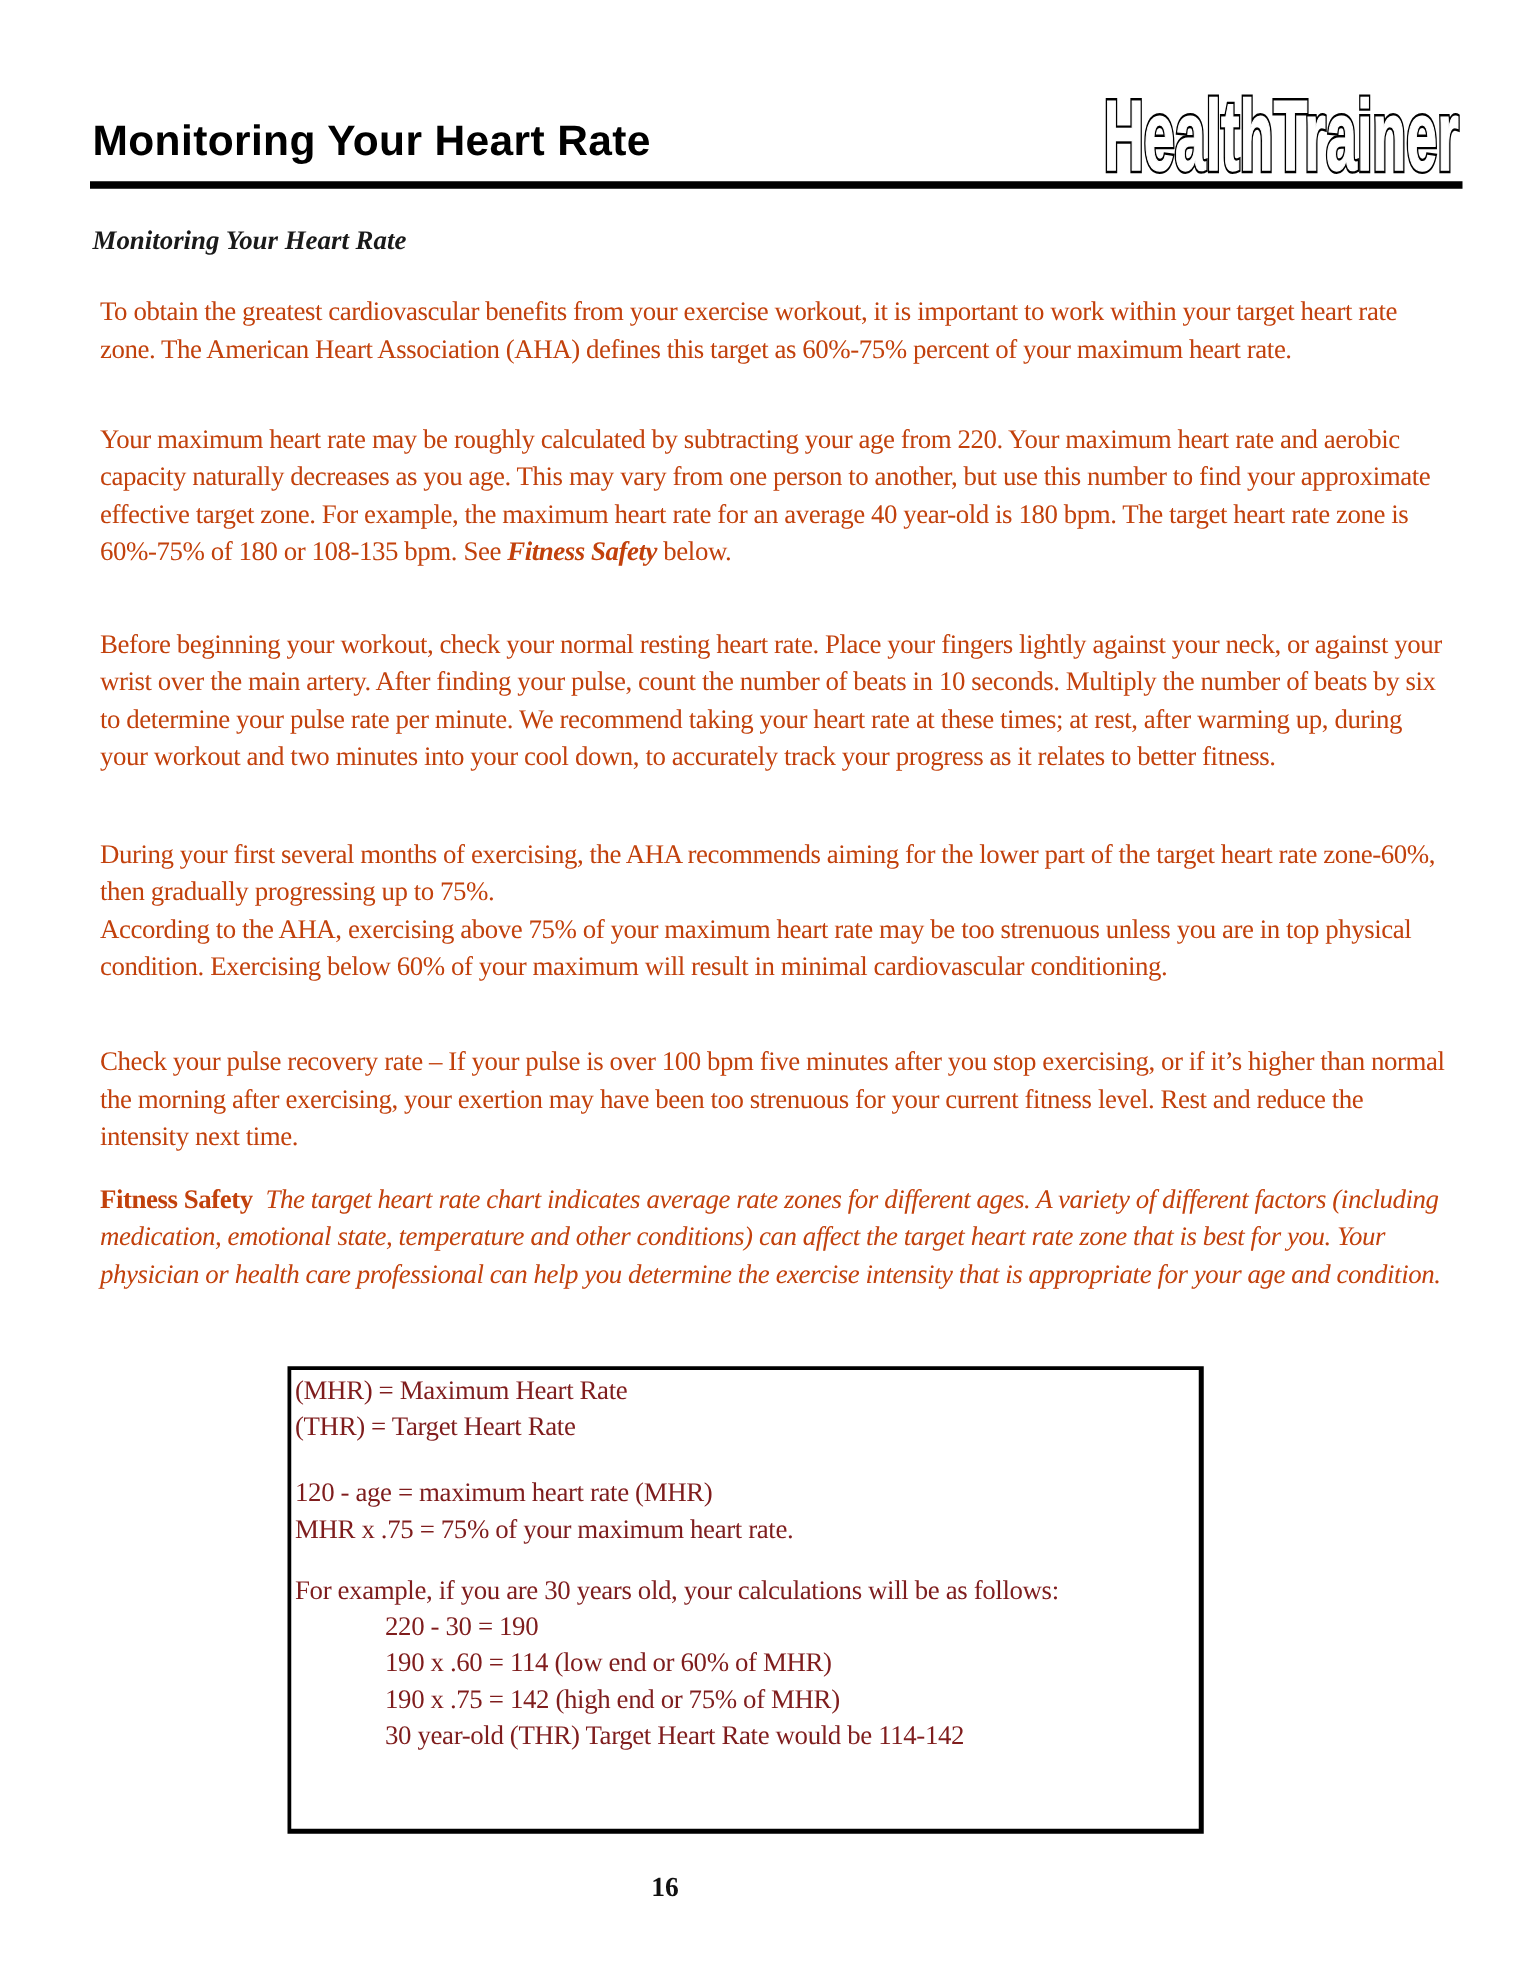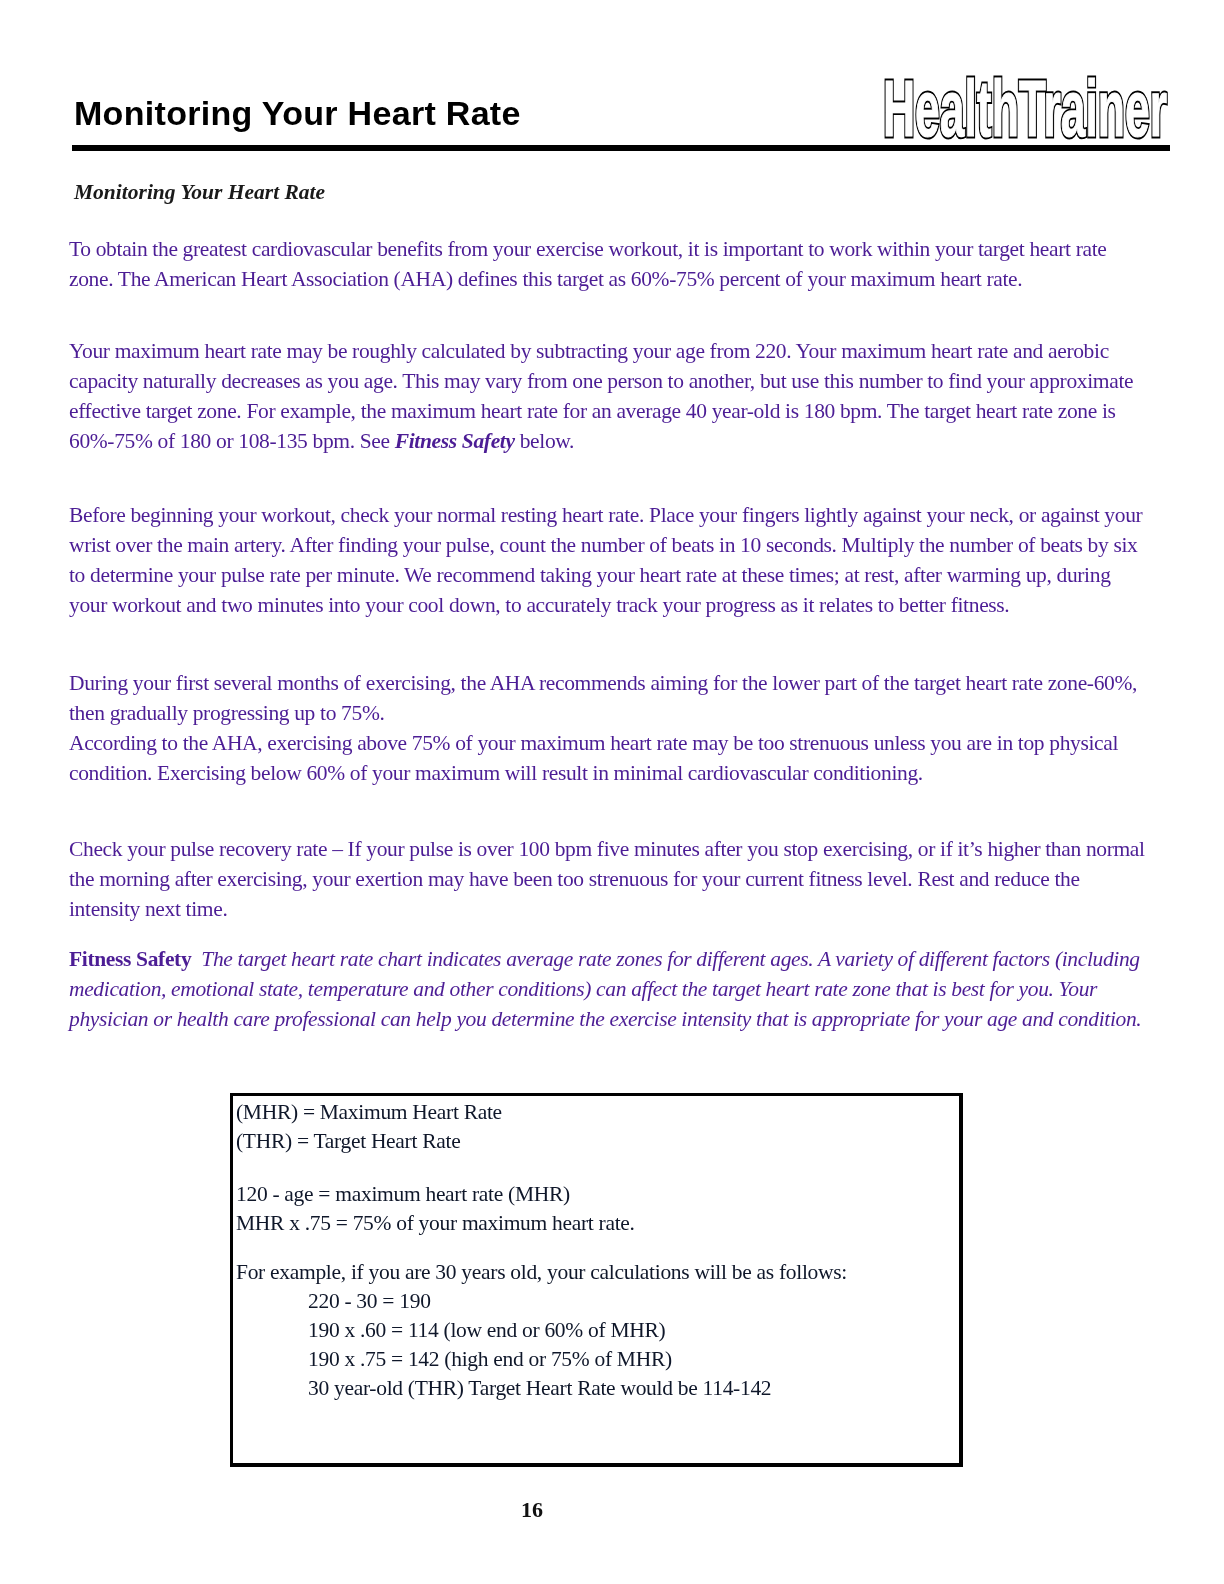--- a/index.html
+++ b/index.html
@@ -12,23 +12,23 @@
       font-size: 34px; letter-spacing: 0.3px; color: #000;
     }
     .logo {
       position: absolute; left: 880px; top: 70px; width: 290px; height: 76px;
     }
     .header-rule {
       position: absolute; left: 72px; top: 145px; width: 1098px; height: 6px; background: #000;
     }
 
     .body-text {
-      position: absolute; left: 69px; width: 1080px;
+      position: absolute; left: 80px; width: 1080px;
       font-family: "Liberation Serif", serif; font-size: 21.5px; line-height: 30px;
-      color: #4c1d95; letter-spacing: -0.35px;
+      color: #c2410c; letter-spacing: -0.35px;
     }
     .subheading {
       position: absolute; left: 74px; top: 180px;
       font-family: "Liberation Serif", serif; font-size: 21.5px;
       font-style: italic; font-weight: bold; color: #1a1a1a;
     }
     .p1 { top: 234px; }
     .p2 { top: 336px; }
     .p3 { top: 500px; }
     .p4 { top: 668px; }
@@ -36,21 +36,21 @@
     .p6 { top: 944px; }
     .bi { font-weight: bold; font-style: italic; }
     .b { font-weight: bold; }
     .i { font-style: italic; }
 
     .formula-box {
       position: absolute; left: 230px; top: 1093px; width: 733px; height: 374px;
       border: 4px solid #000; border-top-width: 3px; border-left-width: 3px;
       box-sizing: border-box;
       font-family: "Liberation Serif", serif; font-size: 21.5px; line-height: 29px;
-      color: #0f172a; padding: 2px 0 0 3px; letter-spacing: -0.3px;
+      color: #7f1d1d; padding: 2px 0 0 3px; letter-spacing: -0.3px;
     }
     .formula-box .line { display: block; white-space: nowrap; }
     .formula-box .indent { padding-left: 72px; }
     .formula-box .gap { height: 24px; }
     .formula-box .gap2 { height: 20px; }
 
     .page-number {
       position: absolute; left: 0; width: 1064px; top: 1497px; text-align: center;
       font-family: "Liberation Serif", serif; font-weight: bold; font-size: 22px; color: #111;
     }

